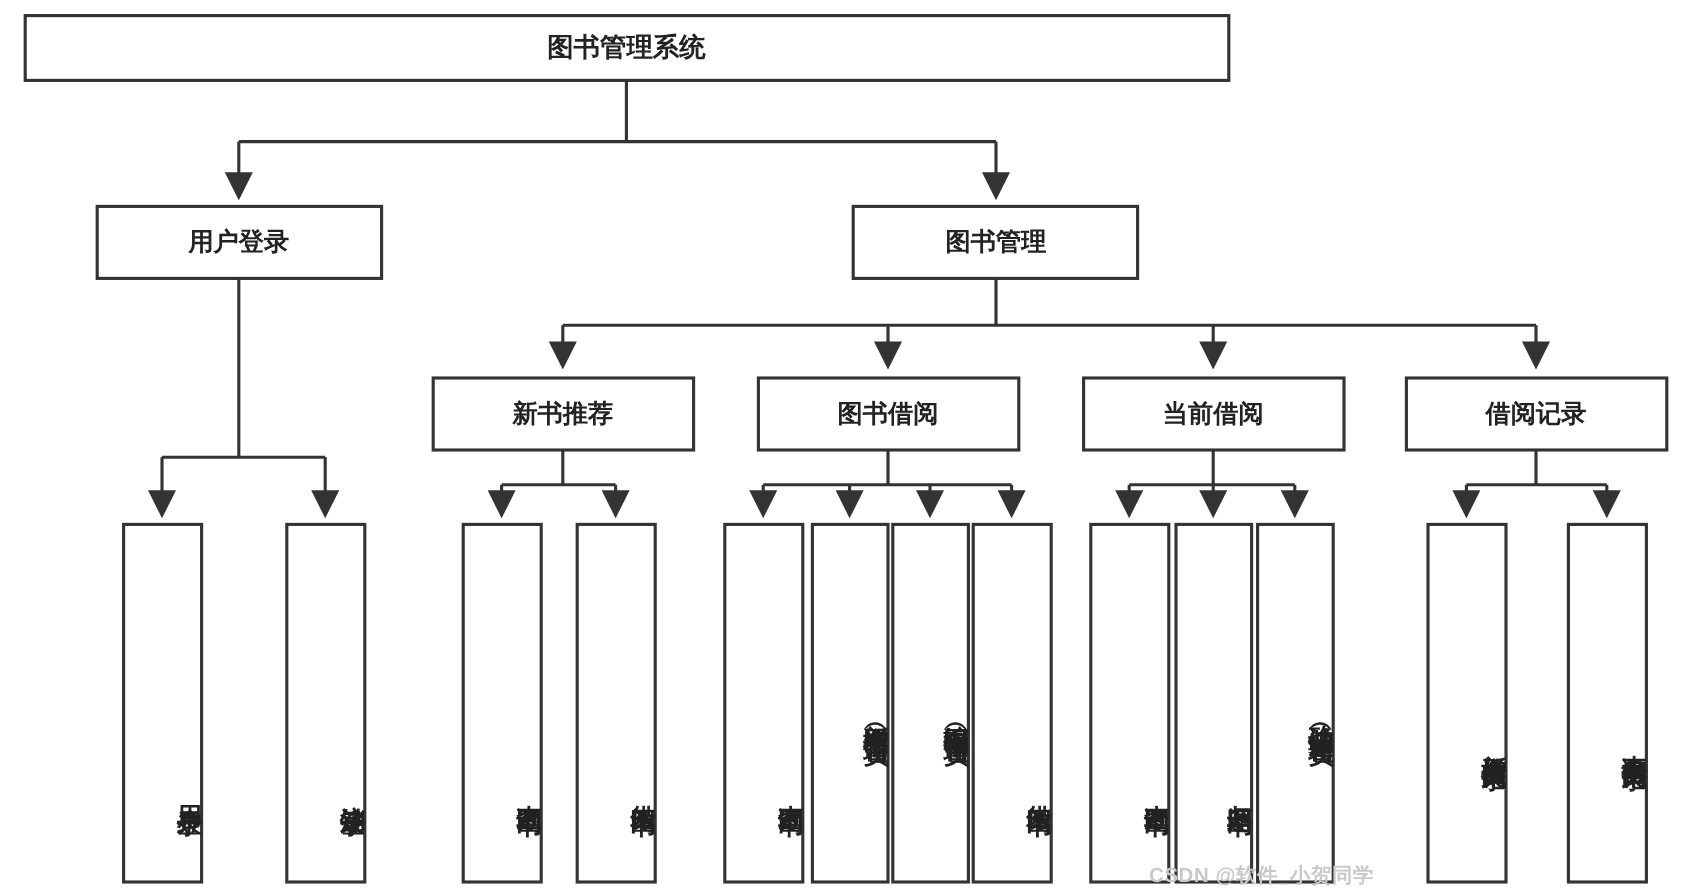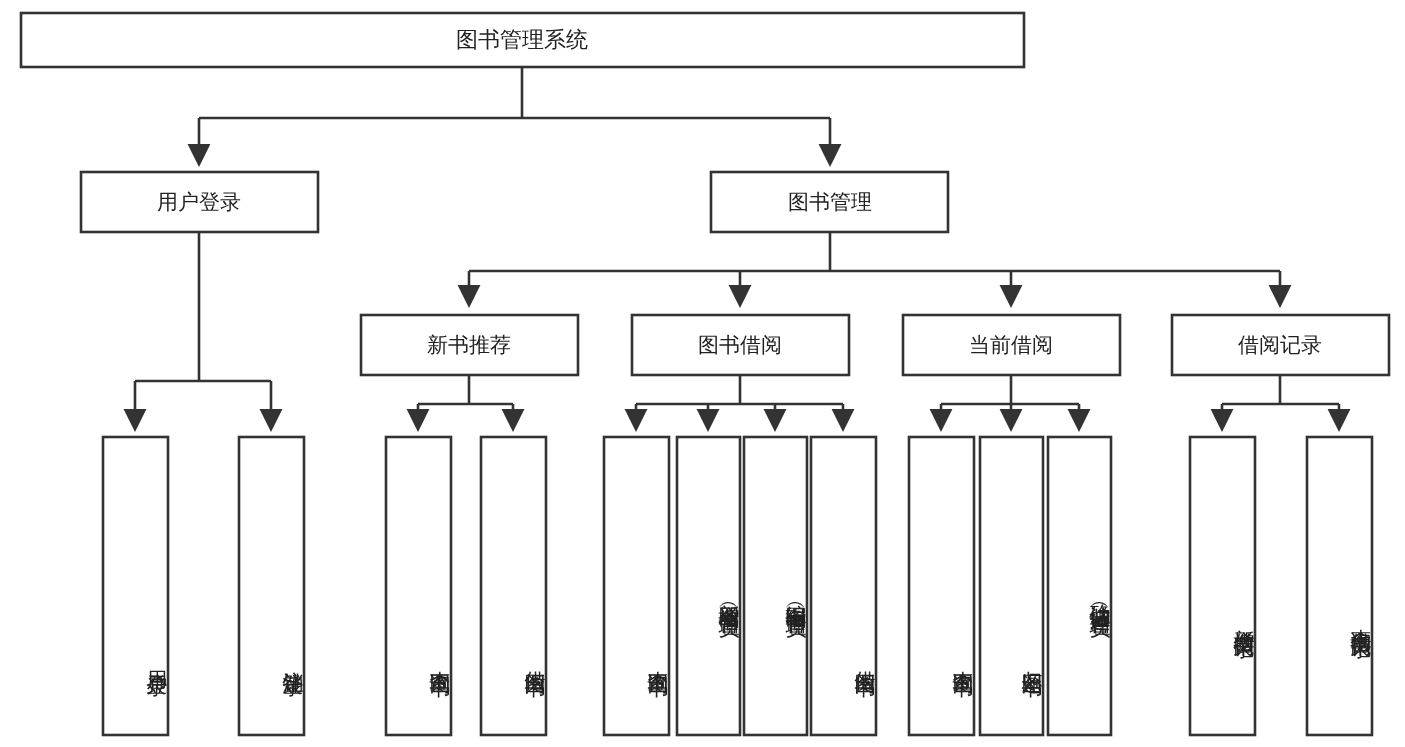--- a/index.html
+++ b/index.html
@@ -11,20 +11,21 @@
     width: 1405px;
     height: 747px;
     font-family: "Liberation Sans", "DejaVu Sans", sans-serif;
     overflow: hidden;
     position: relative;
   }
   #diagram-root {
     position: relative;
     width: 1157px;
     height: 747px;
+    font-weight: bold;
   }
   svg.diagram {
     display: block;
     width: 1405px;
     height: 747px;
   }
   .node-rect {
     fill: #ffffff;
     stroke: #333333;
     stroke-width: 2.6;
@@ -209,13 +210,14 @@
   <div class="vlabel" style="left:744px; top:437px; width:63px; height:298px; padding-top:10px;">编辑图书（管理员）</div>
   <div class="vlabel" style="left:811px; top:437px; width:65px; height:298px; padding-top:72px;">借阅图书</div>
 
   <div class="vlabel" style="left:909px; top:437px; width:65px; height:298px; padding-top:72px;">查询图书</div>
   <div class="vlabel" style="left:980px; top:437px; width:63px; height:298px; padding-top:72px;">归还图书</div>
   <div class="vlabel" style="left:1048px; top:437px; width:63px; height:298px; padding-top:10px;">确认归还（管理员）</div>
 
   <div class="vlabel" style="left:1190px; top:437px; width:65px; height:298px; padding-top:32px;">新增借阅记录</div>
   <div class="vlabel" style="left:1307px; top:437px; width:65px; height:298px; padding-top:32px;">查询借阅记录</div>
 
+  <div class="watermark">CSDN @软件_小贺同学</div>
 </div>
 
 </body></html>

